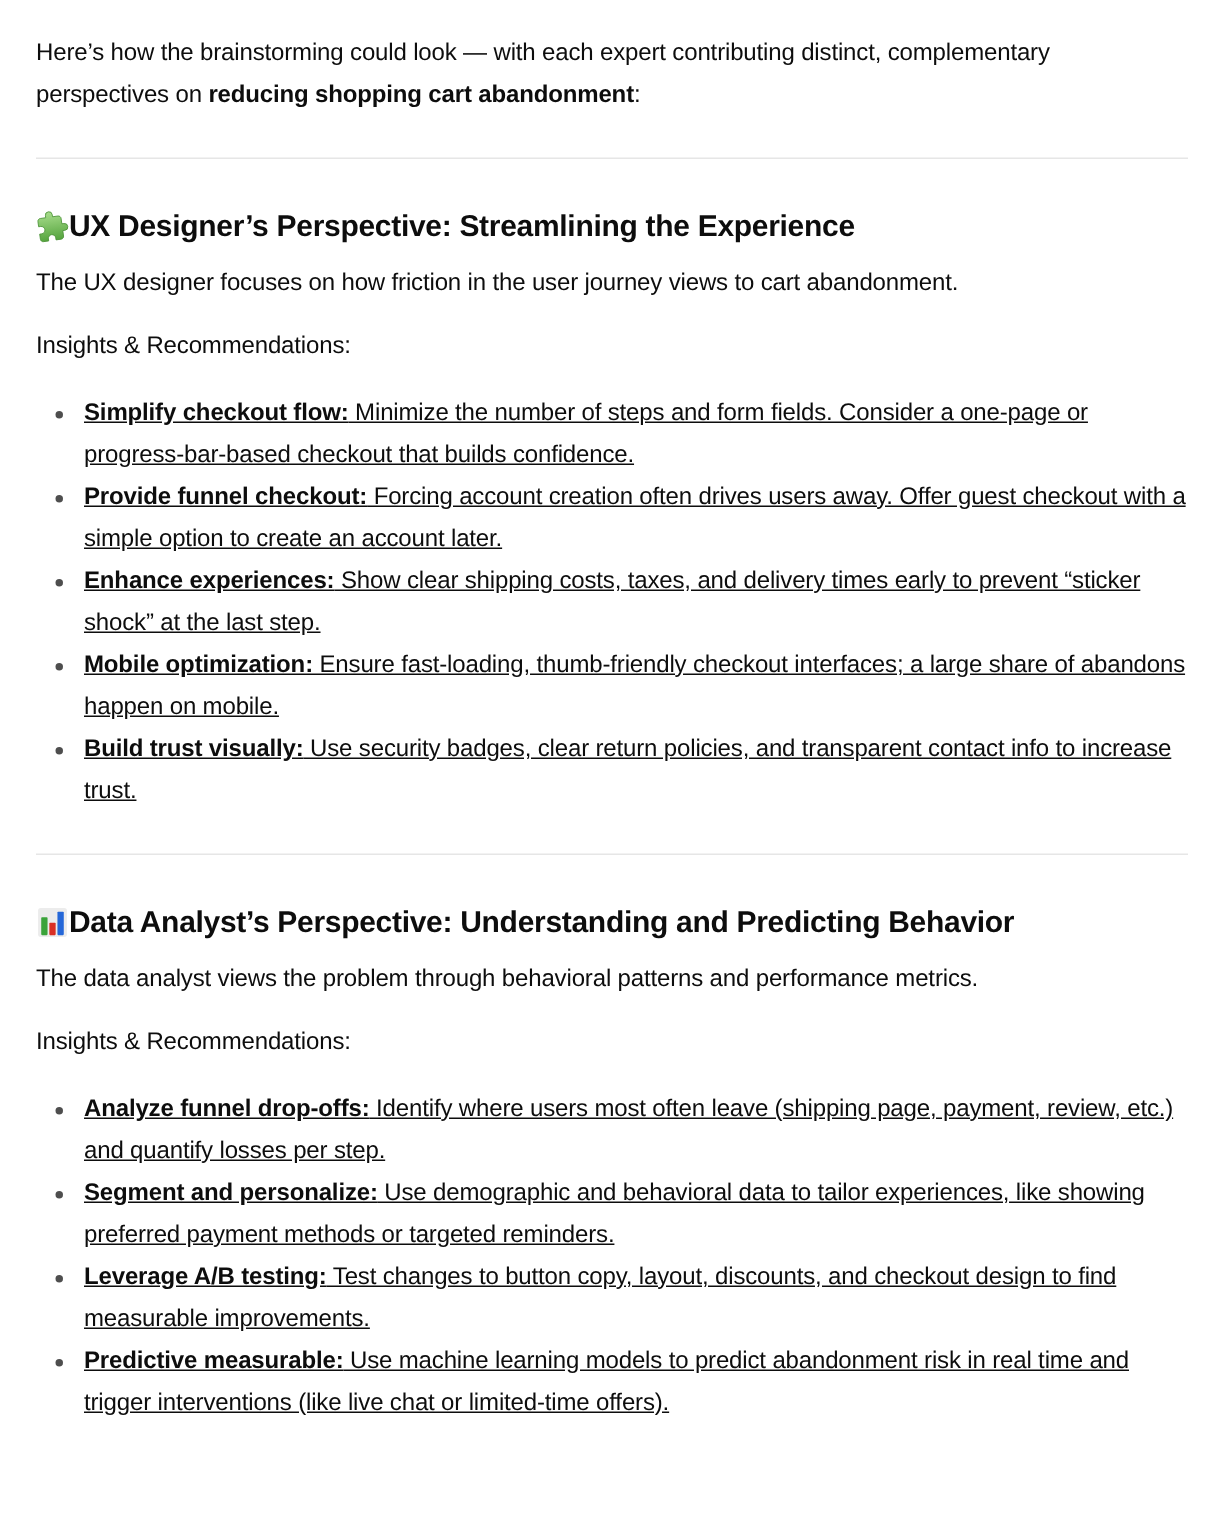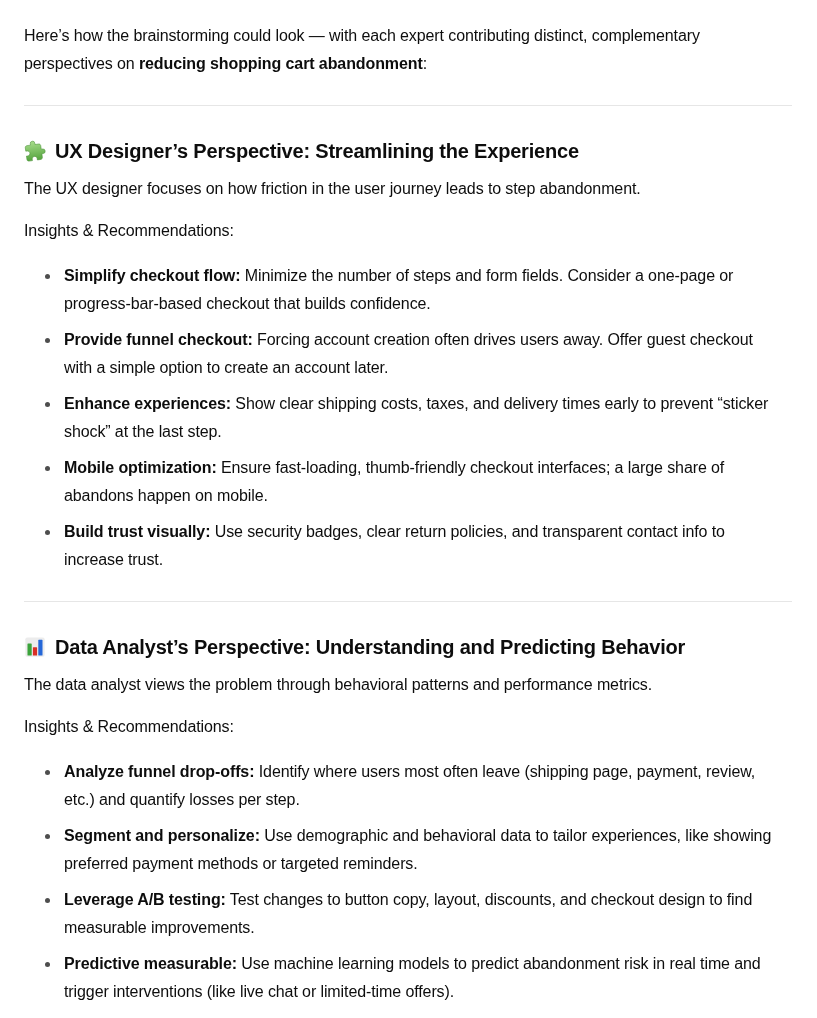--- a/index.html
+++ b/index.html
@@ -21,21 +21,21 @@
 
   hr.divider {
     border: none;
     border-top: 1px solid #e6e6e6;
     margin: 27px 0 0 0;
   }
 
   h3.section-title {
     display: flex;
     align-items: center;
-    gap: 9px;
+    gap: 0;
     margin: 31px 0 0 0;
     font-size: 20px;
     line-height: 28px;
     font-weight: 700;
     letter-spacing: -0.2px;
   }
   .icon-holder {
     display: inline-flex;
     width: 22px;
     height: 22px;
@@ -46,21 +46,22 @@
   p.section-desc { margin: 10px 0 0 0; }
   p.insights-label { margin: 14px 0 0 0; font-weight: 400; }
 
   ul.bullet-list {
     margin: 17px 0 0 0;
     padding: 0 0 0 32px;
     list-style: none;
   }
   ul.bullet-list li {
     position: relative;
-    margin: 8px;
+    margin: 0;
+    text-decoration: underline;
   }
   ul.bullet-list li::before {
     content: "";
     position: absolute;
     left: -19px;
     top: 11.5px;
     width: 5px;
     height: 5px;
     border-radius: 50%;
     background: #4e4e4e;
@@ -84,21 +85,21 @@
         <stop offset="1" stop-color="#55a43e"></stop>
       </linearGradient>
     </defs>
     <g transform="rotate(-8 12 12)">
       <path fill="url(#pzg)" stroke="#4c9338" stroke-width="0.6" d="M20.5 11H19V7c0-1.1-.9-2-2-2h-4V3.5a2.5 2.5 0 0 0-5 0V5H4c-1.1 0-2 .9-2 2v3.8h1.5c1.5 0 2.7 1.2 2.7 2.7S5 16.2 3.5 16.2H2V20c0 1.1.9 2 2 2h3.8v-1.5c0-1.5 1.2-2.7 2.7-2.7s2.7 1.2 2.7 2.7V22H17c1.1 0 2-.9 2-2v-4h1.5a2.5 2.5 0 0 0 0-5z"></path>
     </g>
   </svg>
 </span>
       <span>UX Designer’s Perspective: Streamlining the Experience</span>
     </h3>
-    <p class="section-desc">The UX designer focuses on how friction in the user journey leads to step abandonment.</p>
+    <p class="section-desc">The UX designer focuses on how friction in the user journey views to cart abandonment.</p>
     <p class="insights-label">Insights &amp; Recommendations:</p>
     <ul class="bullet-list">
   <li><strong>Simplify checkout flow:</strong><span> Minimize the number of steps and form fields. Consider a one-page or progress-bar-based checkout that builds confidence.</span></li>
 
   <li><strong>Provide funnel checkout:</strong><span> Forcing account creation often drives users away. Offer guest checkout with a simple option to create an account later.</span></li>
 
   <li><strong>Enhance experiences:</strong><span> Show clear shipping costs, taxes, and delivery times early to prevent “sticker shock” at the last step.</span></li>
 
   <li><strong>Mobile optimization:</strong><span> Ensure fast-loading, thumb-friendly checkout interfaces; a large share of abandons happen on mobile.</span></li>
 

